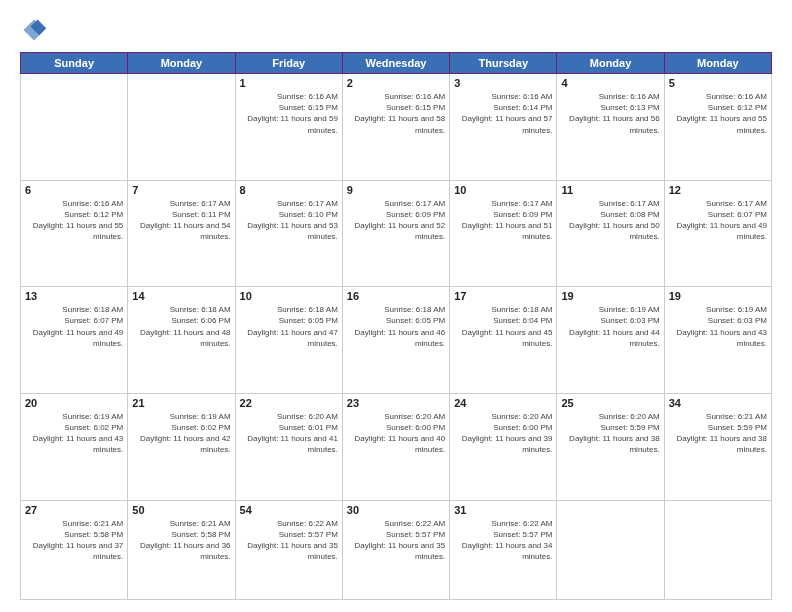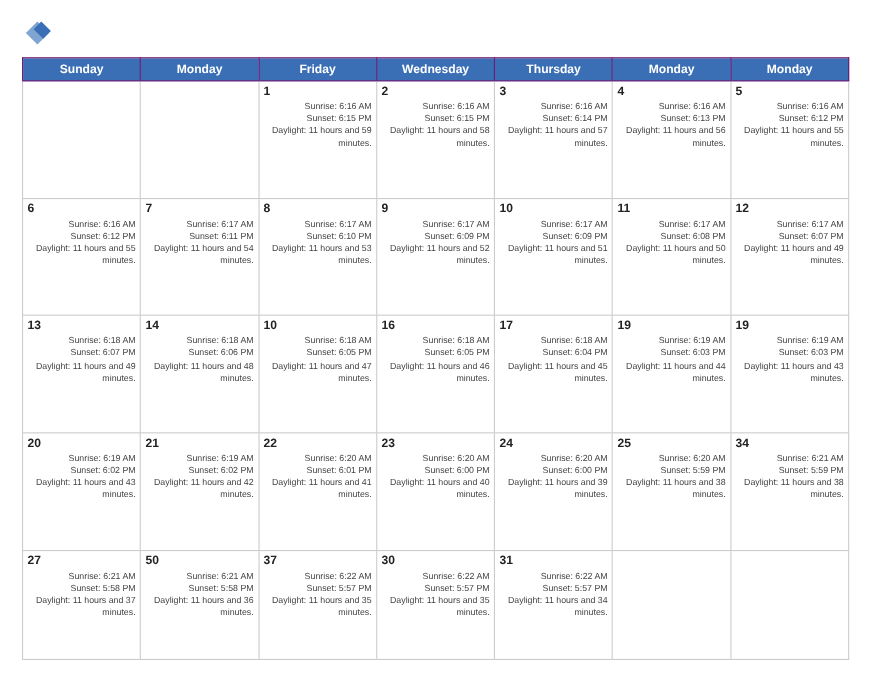--- a/index.html
+++ b/index.html
@@ -313,21 +313,21 @@
 Sunset: 5:58 PM
 Daylight: 11 hours and 37 minutes.</div>
           </td>
           <td>
             <span class="day-number">50</span>
             <div class="day-info" style="white-space: pre-line;">Sunrise: 6:21 AM
 Sunset: 5:58 PM
 Daylight: 11 hours and 36 minutes.</div>
           </td>
           <td>
-            <span class="day-number">37</span>
+            <span class="day-number">54</span>
             <div class="day-info" style="white-space: pre-line;">Sunrise: 6:22 AM
 Sunset: 5:57 PM
 Daylight: 11 hours and 35 minutes.</div>
           </td>
           <td>
             <span class="day-number">30</span>
             <div class="day-info" style="white-space: pre-line;">Sunrise: 6:22 AM
 Sunset: 5:57 PM
 Daylight: 11 hours and 35 minutes.</div>
           </td>

